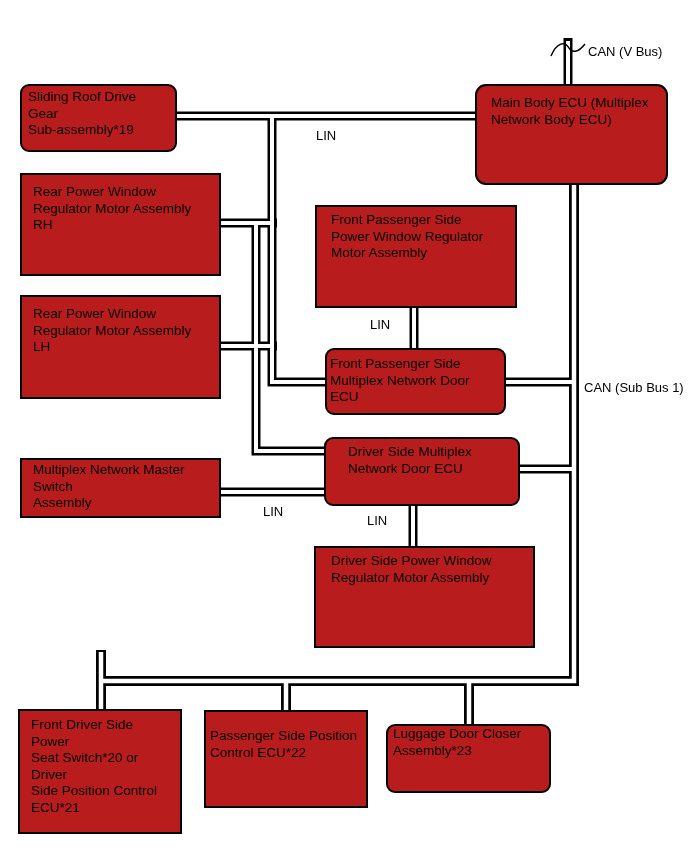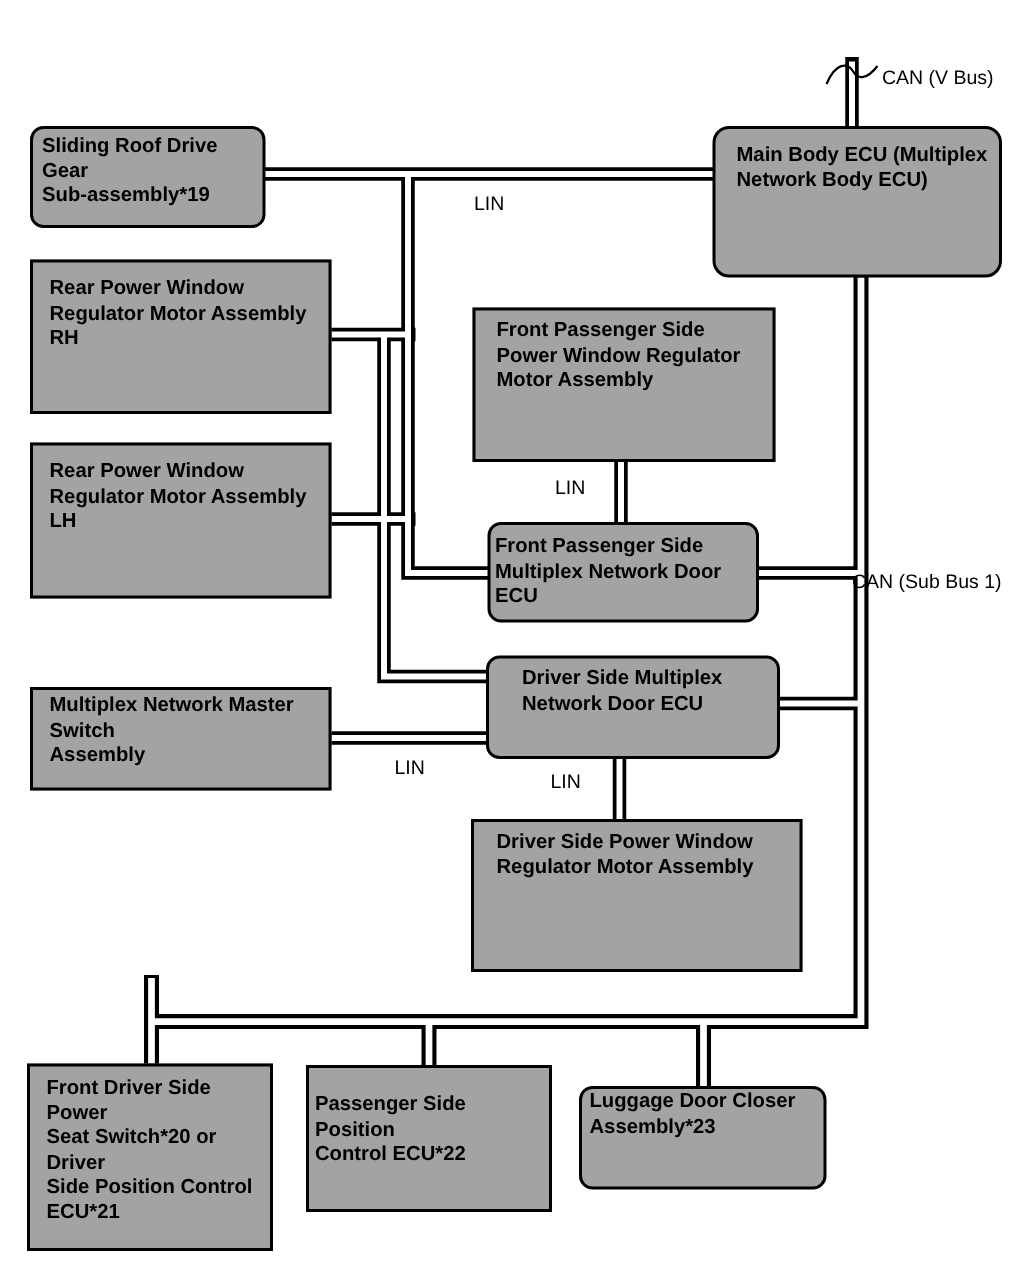--- a/index.html
+++ b/index.html
@@ -9,26 +9,25 @@
     background:#fff;
     font-family:"Liberation Sans", sans-serif;
     color:#000;
     overflow:hidden;
   }
   #wires{position:absolute;left:0;top:0;z-index:0;}
   .node{
     position:absolute;
     box-sizing:border-box;
     border:2px solid #000;
-    background:#a3a3a3;
+    background:#b91c1c;
     z-index:1;
     font-size:13.5px;
     line-height:16.5px;
     white-space:pre-line;
-    font-weight:bold;
   }
   .rounded{border-radius:9px;}
   .rounded-lg{border-radius:11px;}
   .bus-label{
     position:absolute;
     z-index:2;
     font-size:13px;
     line-height:15px;
     white-space:nowrap;
   }
@@ -100,21 +99,21 @@
   <div class="node" style="left:315px;top:205px;width:202px;height:103px;padding:5px 14px;">Front Passenger Side
 Power Window Regulator
 Motor Assembly</div>
 
   <div class="node rounded" style="left:325px;top:348px;width:181px;height:67px;padding:6px 3px;">Front Passenger Side
 Multiplex Network Door ECU</div>
 
   <div class="node rounded" style="left:324px;top:437px;width:196px;height:69px;padding:5px 6px 5px 22px;">Driver Side Multiplex
 Network Door ECU</div>
 
-  <div class="node" style="left:20px;top:458px;width:201px;height:69px;padding:2px 11px;">Multiplex Network Master Switch
+  <div class="node" style="left:20px;top:458px;width:201px;height:60px;padding:2px 11px;">Multiplex Network Master Switch
 Assembly</div>
 
   <div class="node" style="left:314px;top:546px;width:221px;height:102px;padding:5px 15px;">Driver Side Power Window
 Regulator Motor Assembly</div>
 
 
   <div class="node" style="left:18px;top:709px;width:164px;height:125px;padding:6px 11px;">Front Driver Side Power
 Seat Switch*20 or Driver
 Side Position Control
 ECU*21</div>
@@ -124,19 +123,19 @@
 
   <div class="node rounded" style="left:386px;top:724px;width:165px;height:69px;padding:0 5px;">Luggage Door Closer
 Assembly*23</div>
 
   <div class="bus-label" style="left:588px;top:44px;">CAN (V Bus)</div>
 
   <div class="bus-label" style="left:316px;top:128px;">LIN</div>
 
   <div class="bus-label" style="left:370px;top:317px;">LIN</div>
 
-  <div class="bus-label" style="left:568px;top:380px;">CAN (Sub Bus 1)</div>
+  <div class="bus-label" style="left:584px;top:380px;">CAN (Sub Bus 1)</div>
 
   <div class="bus-label" style="left:263px;top:504px;">LIN</div>
 
   <div class="bus-label" style="left:367px;top:513px;">LIN</div>
 
 </div>
 
 </body></html>

